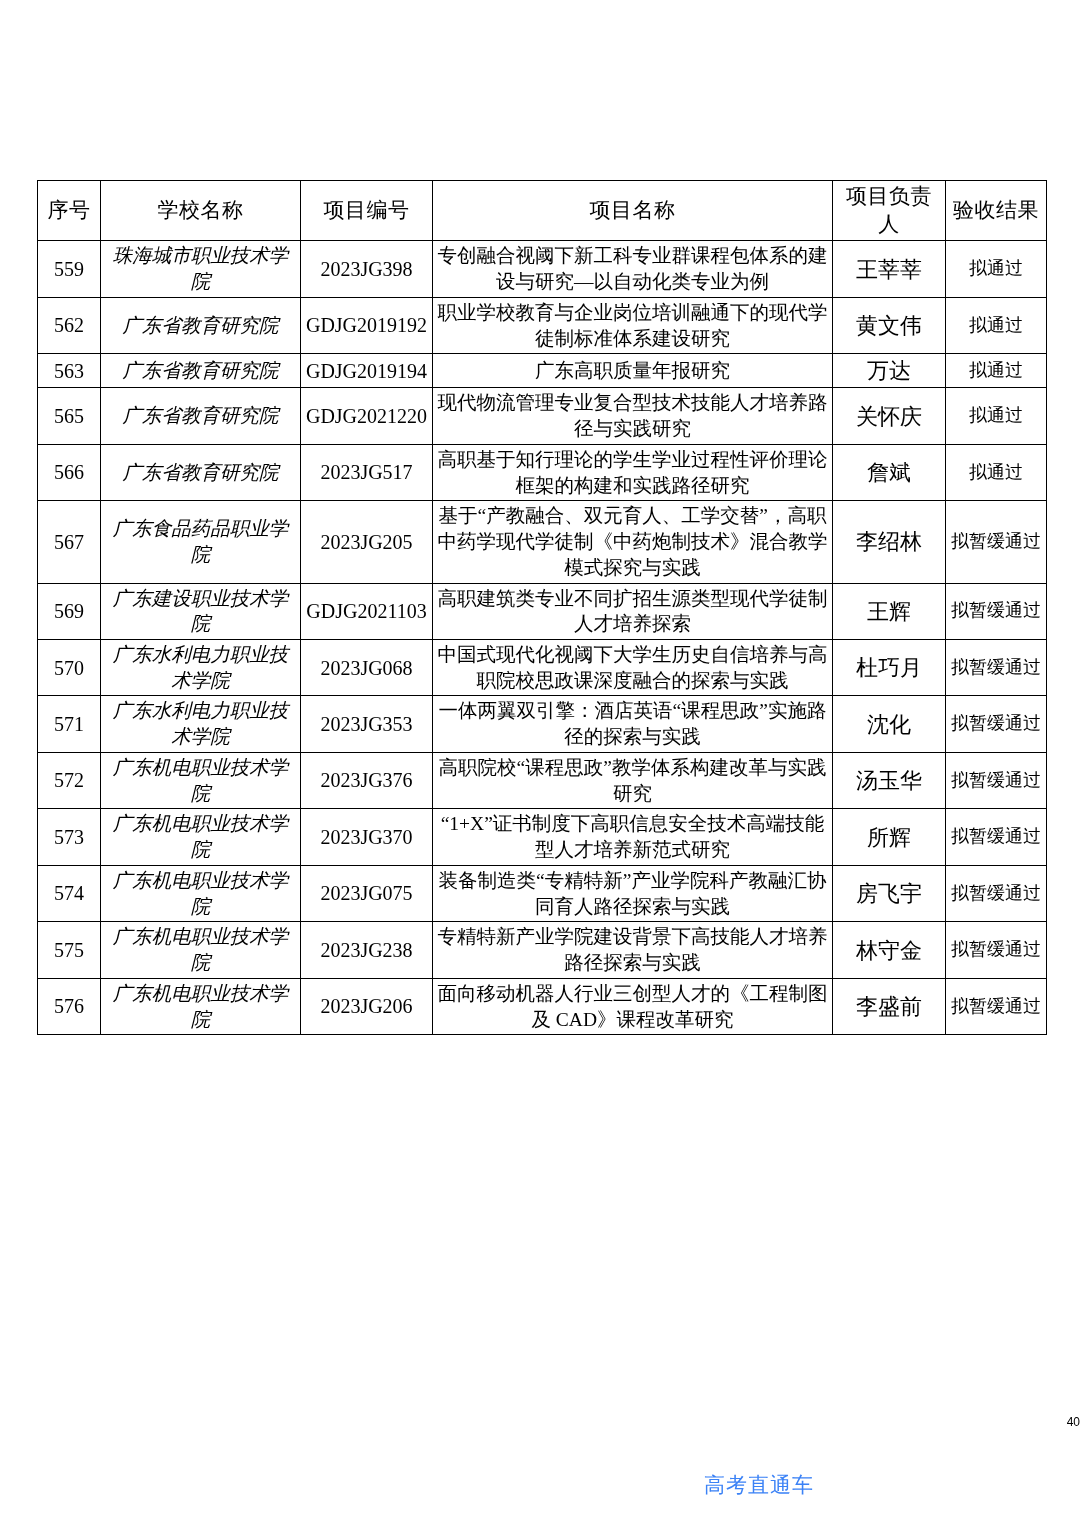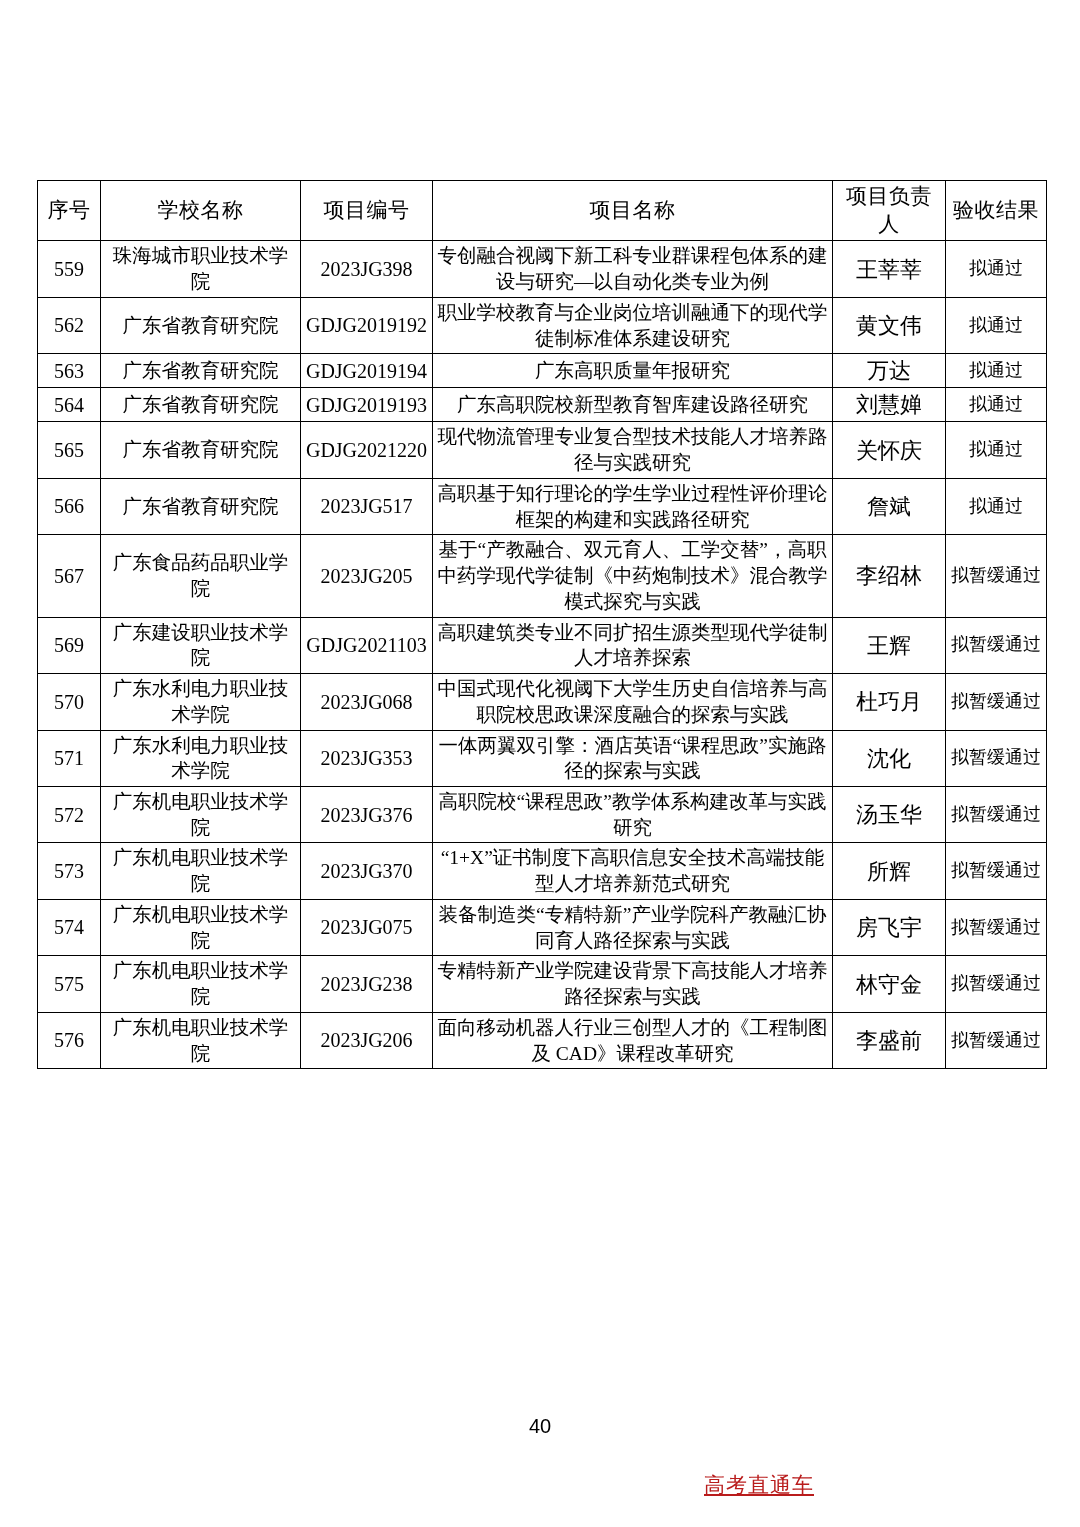--- a/index.html
+++ b/index.html
@@ -67,46 +67,45 @@
 
   td.seq {
     font-size: 20px;
     font-family: "Liberation Serif", "DejaVu Serif", serif;
   }
   td.code {
     font-size: 20px;
     font-family: "Liberation Serif", "DejaVu Serif", serif;
     word-break: break-all;
   }
-  td.school { font-size: 19.5px; }
+  td.school { font-size: 19.5px; font-style: italic; }
   td.title  { font-size: 19.5px; }
   td.leader { font-size: 22px; }
   td.result { font-size: 18px; }
 
   .page-number {
     position: absolute;
     left: 0;
     top: 1415px;
     width: 1080px;
-    text-align: center;
-    font-size: 20px;
+    text-align: right;
+    font-size: 12px;
     font-family: "Liberation Sans", sans-serif;
     color: #000000;
   }
 
   .watermark {
     position: absolute;
     right: 38px;
     top: 1471px;
     font-size: 21px;
-    color: #b91c1c;
+    color: #3b82f6;
     font-family: "Liberation Sans", sans-serif;
     letter-spacing: 1px;
     white-space: nowrap;
-    text-decoration: underline;
   }
 </style>
 </head>
 <body>
 
 <div class="page">
 
   <div class="table-wrap">
     <table class="grid">
       <colgroup>
@@ -146,28 +145,20 @@
           </tr>
           <tr>
             <td class="seq">563</td>
             <td class="school">广东省教育研究院</td>
             <td class="code">GDJG2019194</td>
             <td class="title">广东高职质量年报研究</td>
             <td class="leader">万达</td>
             <td class="result">拟通过</td>
           </tr>
           <tr>
-            <td class="seq">564</td>
-            <td class="school">广东省教育研究院</td>
-            <td class="code">GDJG2019193</td>
-            <td class="title">广东高职院校新型教育智库建设路径研究</td>
-            <td class="leader">刘慧婵</td>
-            <td class="result">拟通过</td>
-          </tr>
-          <tr>
             <td class="seq">565</td>
             <td class="school">广东省教育研究院</td>
             <td class="code">GDJG2021220</td>
             <td class="title">现代物流管理专业复合型技术技能人才培养路径与实践研究</td>
             <td class="leader">关怀庆</td>
             <td class="result">拟通过</td>
           </tr>
           <tr>
             <td class="seq">566</td>
             <td class="school">广东省教育研究院</td>

